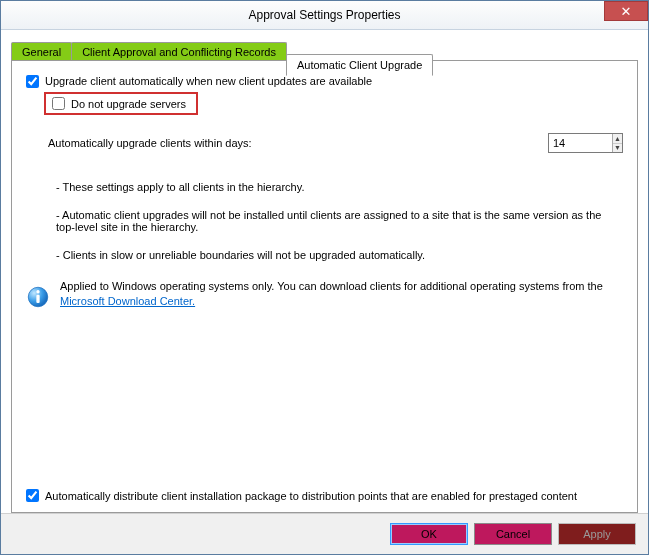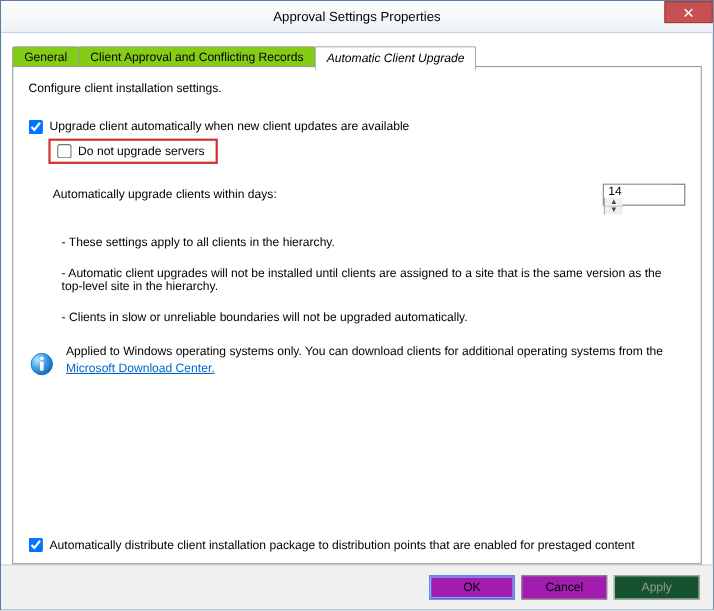--- a/index.html
+++ b/index.html
@@ -71,26 +71,25 @@
     margin-right: -1px;
     background: #84cc16;
     font-size: 11px;
     position: relative;
     top: 1px;
     border-top-left-radius: 2px;
     border-top-right-radius: 2px;
   }
   .tab.active {
     background: #fff;
-    top: 4px;
+    top: 16px;
     padding-top: 4px;
     padding-bottom: 4px;
     z-index: 2;
     border-bottom: 1px solid #fff;
-    font-style: italic;
   }
   .tabpanel {
     border: 1px solid #9a9a9a;
     flex: 1;
     padding: 14px 14px 10px 14px;
     position: relative;
     display: flex;
     flex-direction: column;
     overflow: hidden;
   }
@@ -127,21 +126,20 @@
     flex: 1;
   }
   .spinner {
     display: flex;
     align-items: stretch;
     border: 1px solid #7a7a7a;
     height: 20px;
     width: 75px;
     box-sizing: border-box;
     background: #fff;
-    flex-direction: column;
   }
   .spinner input {
     border: none;
     outline: none;
     width: 55px;
     font-size: 11px;
     padding: 0 4px;
     font-family: inherit;
   }
   .spinner .arrows {
@@ -229,34 +227,34 @@
     justify-content: flex-end;
     gap: 6px;
     padding: 0 12px;
     border-top: 1px solid #d0d0d0;
     background: #f0f0f0;
   }
   .btn {
     min-width: 78px;
     height: 22px;
     border: 1px solid #8a8a8a;
-    background: #a21caf;
+    background: #be185d;
     font-size: 11px;
     font-family: inherit;
     padding: 0 8px;
     box-sizing: border-box;
   }
   .btn.default {
     border: 1px solid #3399ff;
     box-shadow: inset 0 0 0 1px #99ccff;
   }
   .btn:disabled {
     color: #9a9a9a;
     border-color: #bcbcbc;
-    background: #14532d;
+    background: #7f1d1d;
   }
 </style>
 </head>
 <body>
 
 <div class="window">
 
   <div class="titlebar">
     <div class="title">Approval Settings Properties</div>
     <div class="close-btn">
@@ -267,21 +265,20 @@
   <div class="body">
 
     <div class="tabstrip">
       <div class="tab">General</div>
       <div class="tab">Client Approval and Conflicting Records</div>
       <div class="tab active">Automatic Client Upgrade</div>
     </div>
 
     <div class="tabpanel">
 
-      <div class="section-intro">Configure client installation settings.</div>
 
       <div class="checkbox-row">
         <input type="checkbox" checked="" style="">
         <span>Upgrade client automatically when new client updates are available</span>
       </div>
 
       <div>
         <div class="highlight-box">
           <input type="checkbox" style="">
           <span>Do not upgrade servers</span>

